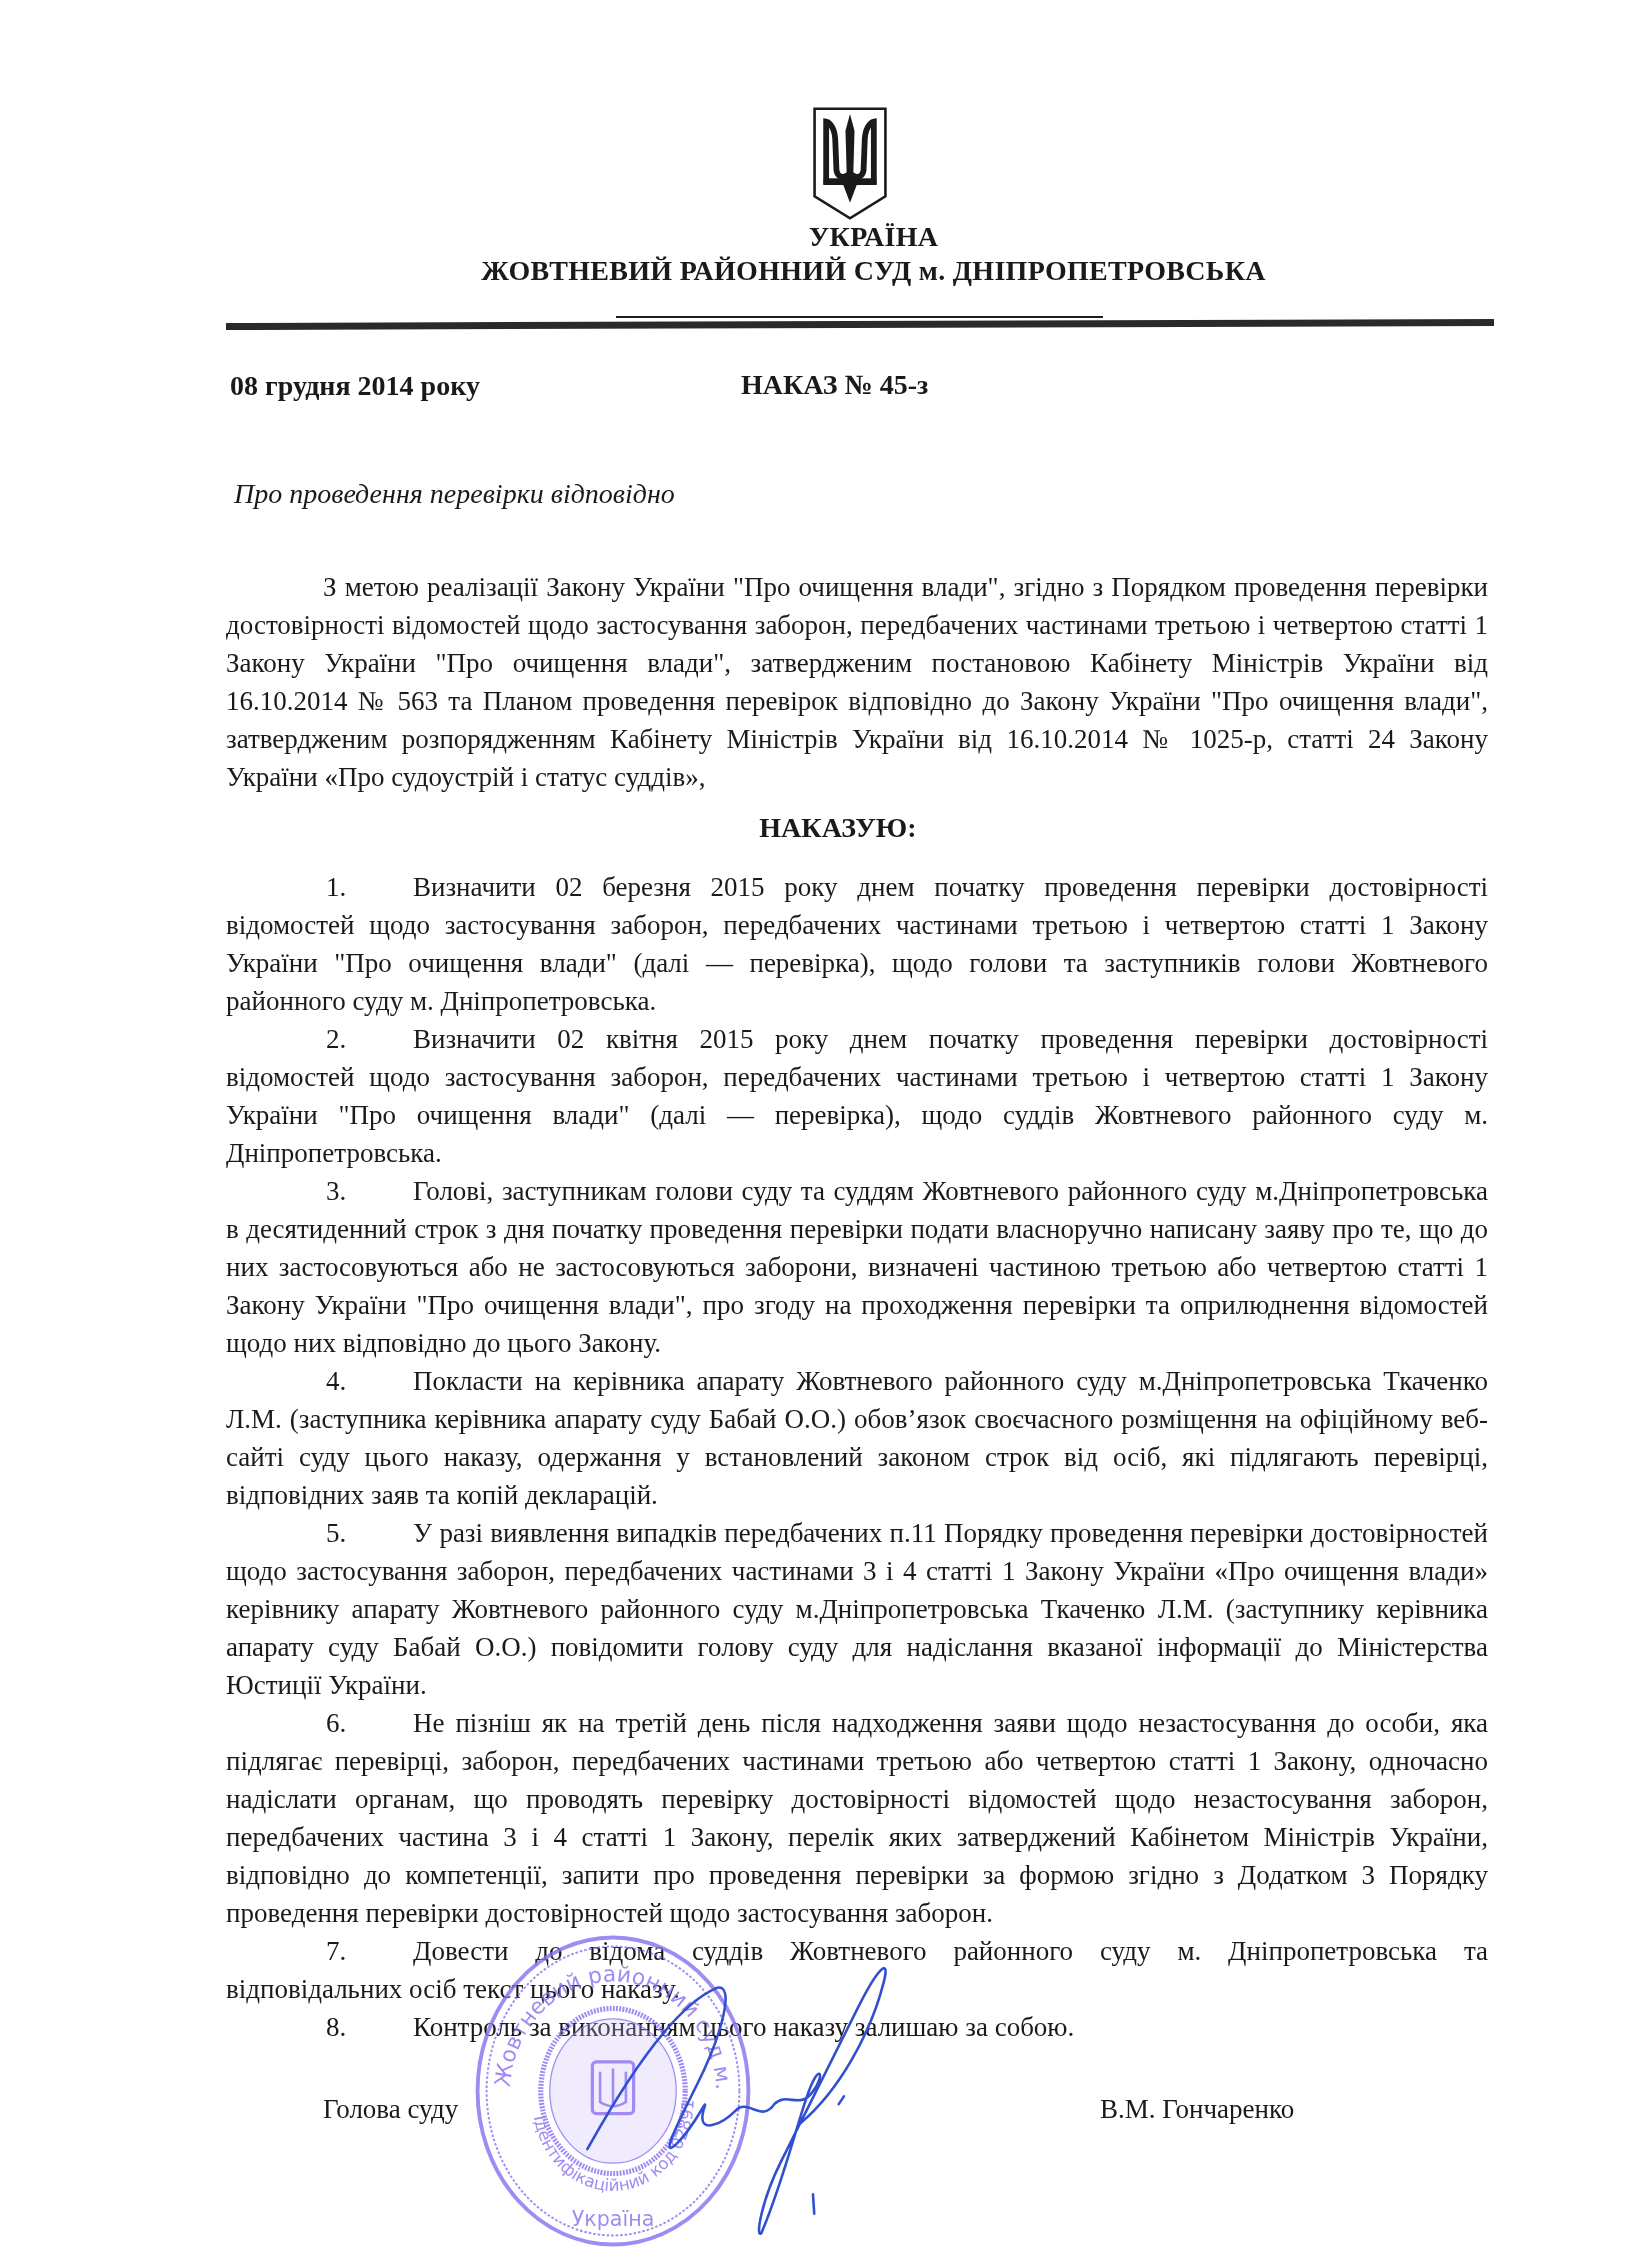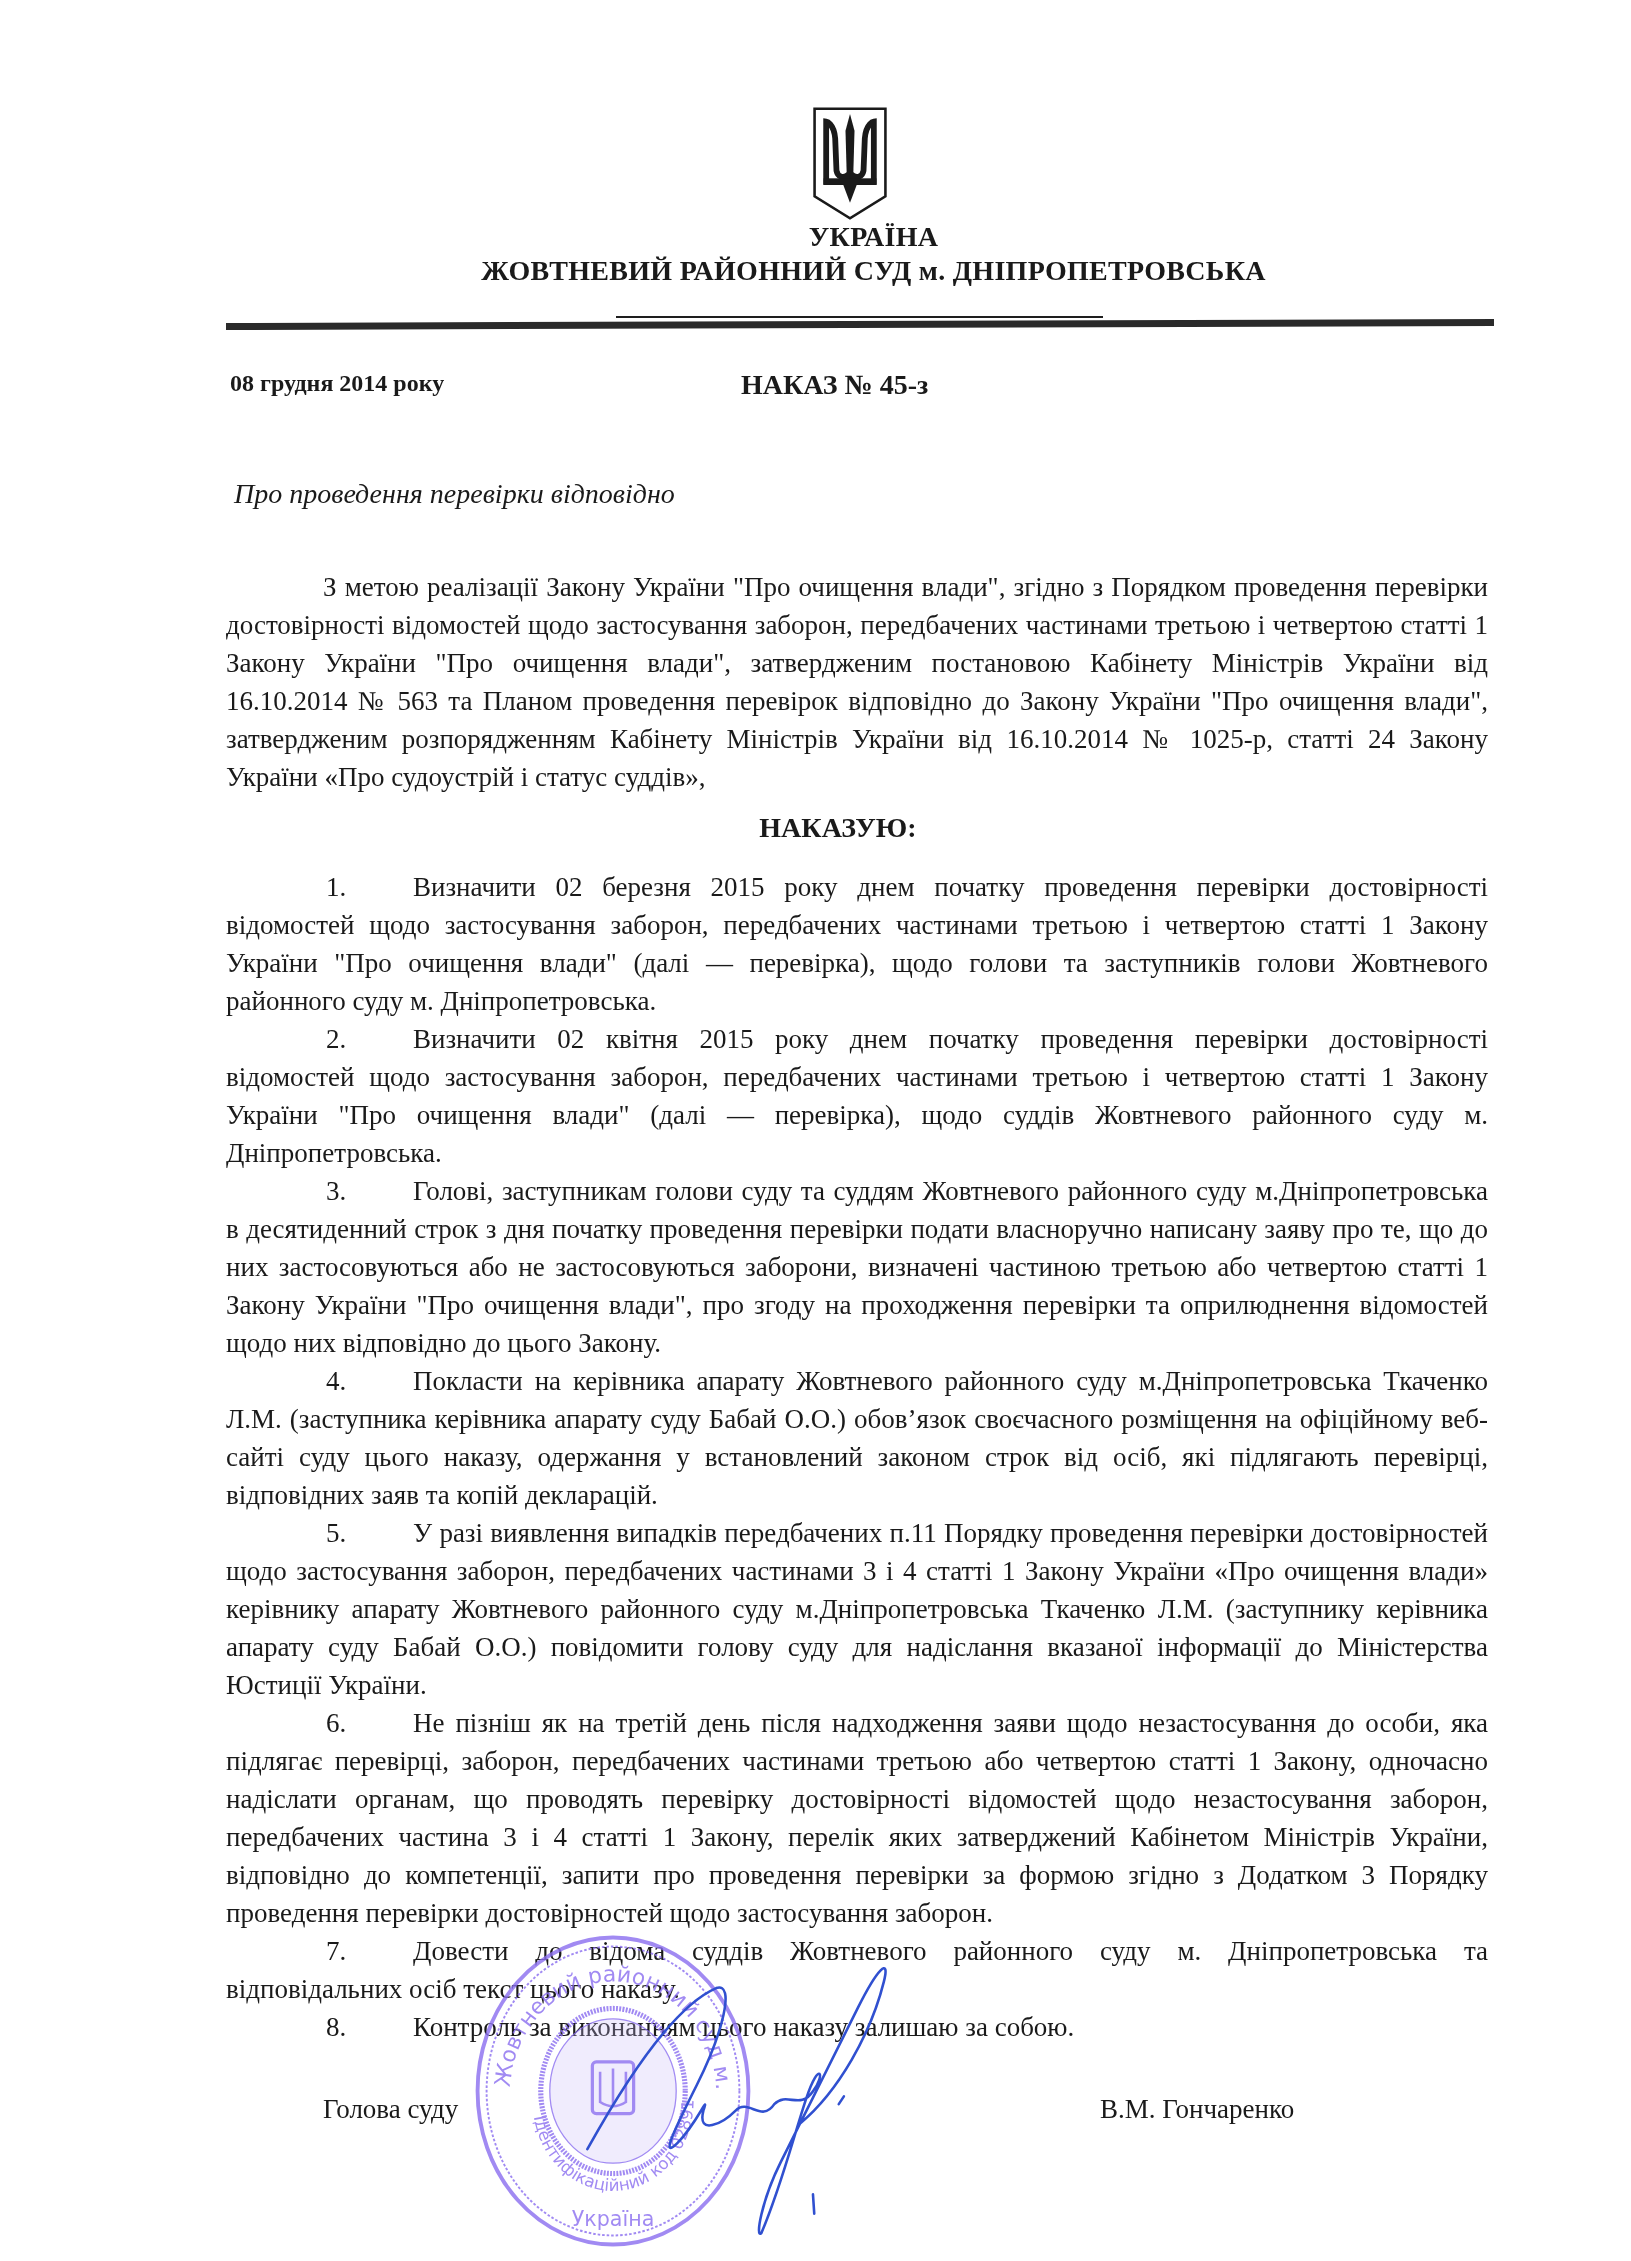--- a/index.html
+++ b/index.html
@@ -12,21 +12,21 @@
   .hdr { position: absolute; left: 0; width: 1631px; text-align: center; font-weight: bold;
          font-size: 28px; letter-spacing: 0.3px; }
   .hdr.country { top: 221px; left: 58px; }
   .hdr.court { top: 255px; left: 58px; }
 
   .rule-thin { position: absolute; left: 616px; top: 316px; width: 487px; height: 1.9px; background: #1e1e1e; }
   .rule-thick { position: absolute; left: 226px; top: 323px; width: 1268px; height: 7px; background: #2a2a2a;
                 transform: rotate(-0.18deg); transform-origin: left center; }
 
   .order-no { position: absolute; top: 333px; left: 741px; font-size: 28px; font-weight: bold; margin-top: 36px; }
-  .order-date { position: absolute; top: 370px; left: 230px; font-size: 24px; font-weight: bold; }
+  .order-date { position: absolute; top: 370px; left: 230px; font-size: 28px; font-weight: bold; }
 
   .subject { position: absolute; left: 234px; top: 474px; font-size: 28px; font-style: italic; font-weight: normal;
              line-height: 39px; }
   .subject div:nth-child(2) { margin-left: -3.9px; }
 
   .body { position: absolute; left: 226px; width: 1262px; font-size: 27px; line-height: 38px;
           text-align: justify; font-family: Liberation Serif, serif; }
   .preamble { top: 568px; text-indent: 97px; }
 
   .decree-title { position: absolute; top: 812px; left: 0; width: 1631px; text-align: center;

